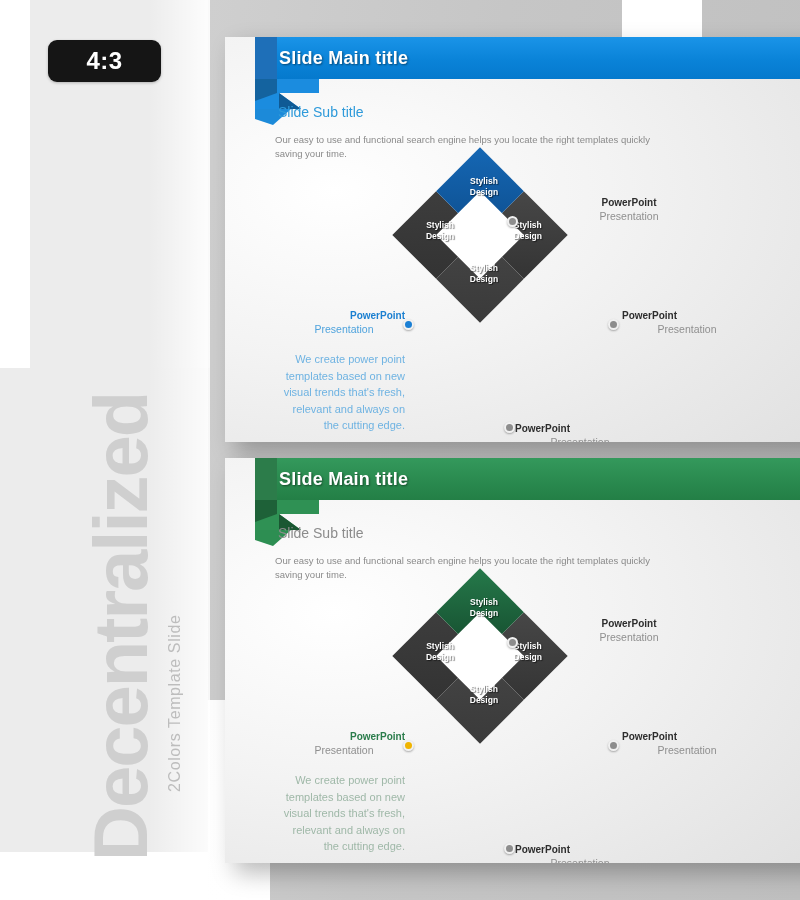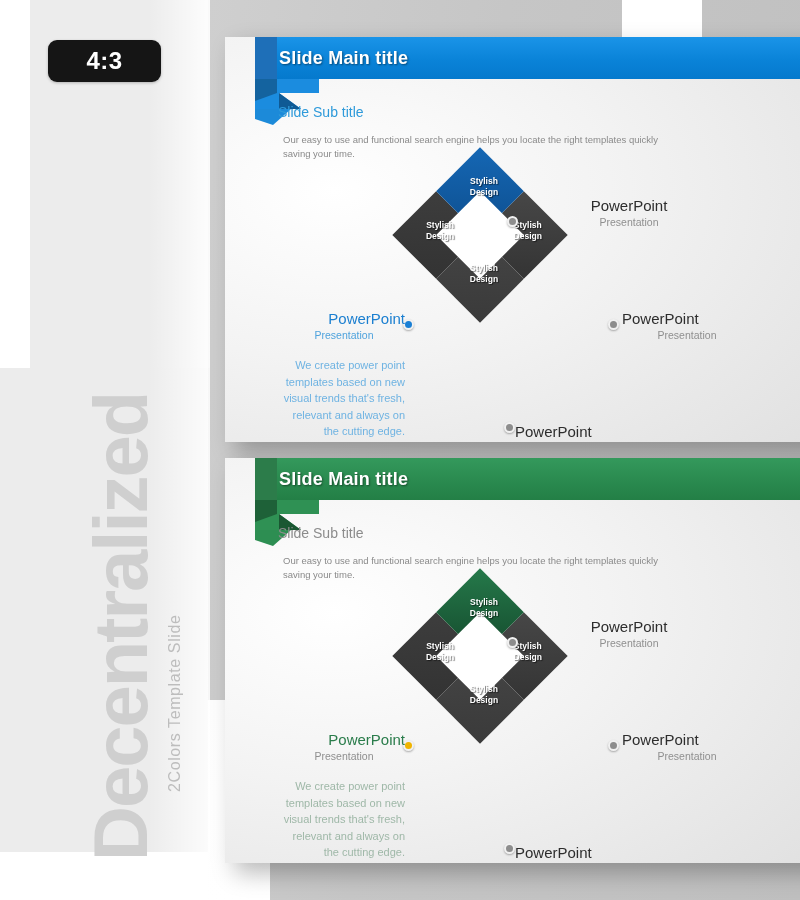--- a/index.html
+++ b/index.html
@@ -103,21 +103,21 @@
   .ribbon-fold{
     position:absolute; left:30px; top:0; width:22px; height:56px;
   }
   .ribbon-tail{
     position:absolute; left:30px; top:42px; width:64px; height:46px;
   }
 
   
   .sub-title{ position:absolute; left:53px; top:67px; font-size:14px; }
   .body-copy{
-    position:absolute; left:58px; top:96px; width:390px;
+    position:absolute; left:50px; top:96px; width:390px;
     font-size:9.5px; color:#8a8a8a; line-height:1.45;
   }
 
   
   .diagram{ position:absolute; left:0; top:0; width:537px; height:405px; }
   .diamond{
     position:absolute; left:193px; top:136px; width:124px; height:124px;
     transform:rotate(45deg);
   }
   .quad{ position:absolute; width:62px; height:62px; }
@@ -145,21 +145,21 @@
     position:absolute; width:11px; height:11px; border-radius:50%;
     border:2px solid #f1f1f1;
     box-shadow:0 1px 2px rgba(0,0,0,.3);
   }
   .node-gray{ background:#8d8d8d; }
   #d1-node-left{ background:#1a7fd4; }
   #d2-node-left{ background:#f0b400; }
 
   
   .olabel{ position:absolute; }
-  .olabel .l1{ font-size:15px; font-weight:normal; line-height:1.25; }
+  .olabel .l1{ font-size:10px; font-weight:bold; line-height:1.25; }
   .olabel .l2{ font-size:10.5px; color:#8f8f8f; line-height:1.3;text-align:center; }
   .olabel .l3{ font-size:11px; line-height:1.5; margin-top:15px; }
 
   .lab-top   { left:344px; top:160px; width:120px; text-align:center; }
   .lab-right { left:397px; top:273px; width:130px; text-align:left; }
   .lab-bottom{ left:290px; top:386px; width:130px; text-align:left; }
   .lab-left  { left:58px;  top:273px; width:122px; text-align:right; }
 </style>
 </head>
 <body>

